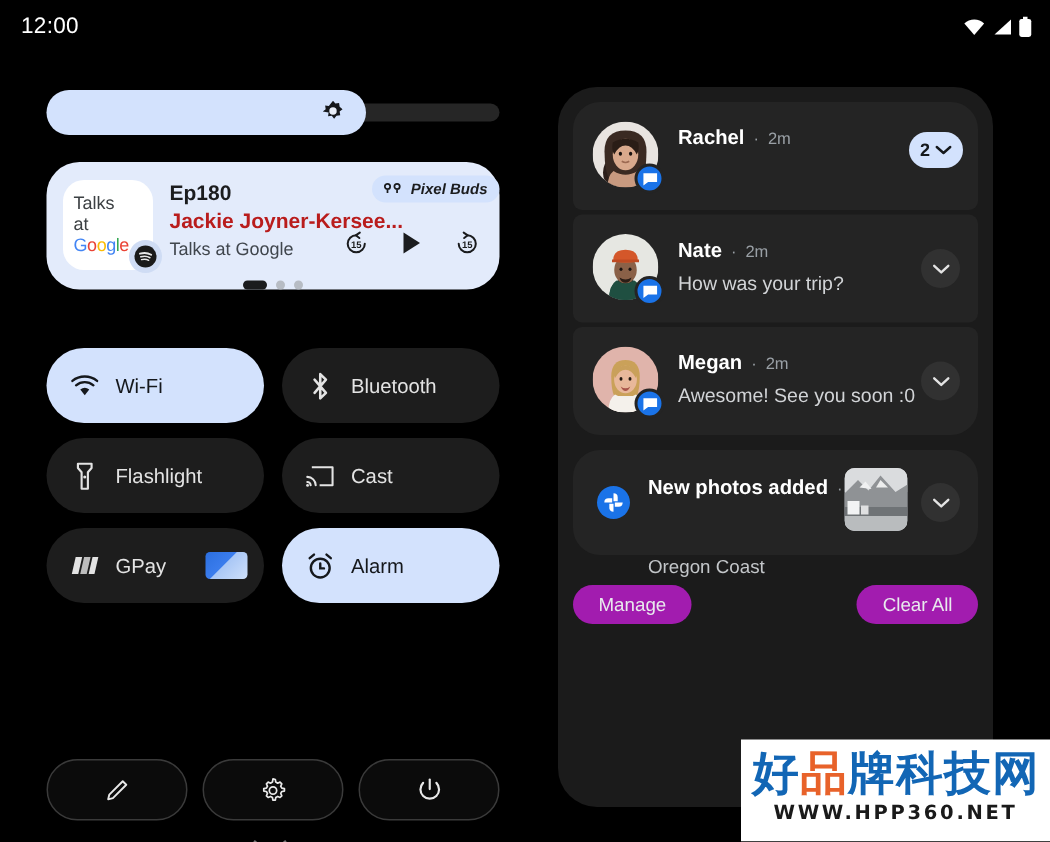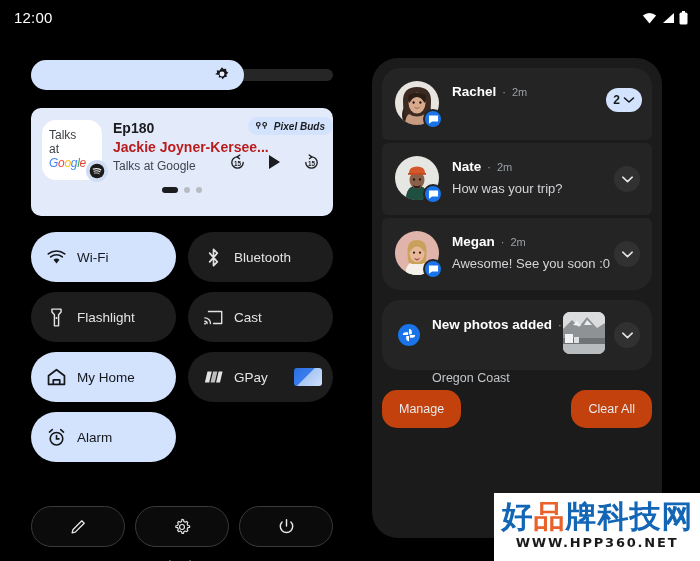--- a/index.html
+++ b/index.html
@@ -28,30 +28,30 @@
     background: #262626; border-radius: 6px;
   }
   .brightness-fill {
     position: absolute; left: 0; top: 0; width: 213px; height: 30px;
     background: #d3e2fd; border-radius: 15px;
   }
   .brightness-icon { position: absolute; left: 182px; top: 6px; width: 18px; height: 18px; }
 
   
   .media-card {
-    position: absolute; left: 31px; top: 68px; width: 302px; height: 108px;
-    background: #e3ebfb; border-radius: 10px;
+    position: absolute; left: 31px; top: 68px; width: 302px; height: 85px;
+    background: #e3ebfb; border-radius: 22px;
   }
   .media-art {
     position: absolute; left: 11px; top: 12px; width: 60px; height: 60px;
     background: #ffffff; border-radius: 14px; overflow: hidden;
   }
   .art-lines { position: absolute; left: 7px; top: 8px; line-height: 14px; }
   .art-lines div { font-size: 12px; color: #3c4043; font-weight: 400; }
-  .g-logo { font-size: 14px; font-weight: 500; letter-spacing: -.3px; font-style: italic; }
+  .g-logo { font-size: 14px; font-weight: 500; letter-spacing: -.3px; }
   .g-logo span:nth-child(1){color:#4285F4}
   .g-logo span:nth-child(2){color:#EA4335}
   .g-logo span:nth-child(3){color:#FBBC05}
   .g-logo span:nth-child(4){color:#4285F4}
   .g-logo span:nth-child(5){color:#34A853}
   .g-logo span:nth-child(6){color:#EA4335}
   .spotify-badge {
     position: absolute; left: 55px; top: 52px; width: 22px; height: 22px;
     background: #cfdcf4; border-radius: 50%; display: flex; align-items: center; justify-content: center;
   }
@@ -142,21 +142,21 @@
   .p-head { position: absolute; left: 50px; top: 17px; display: flex; align-items: baseline; gap: 6px; }
   .p-title { font-size: 13.5px; font-weight: 700; color: #ffffff; }
   .p-sub { position: absolute; left: 50px; top: 39px; font-size: 12.5px; color: #c3c6c9; margin-top: 32px; }
   .p-thumb {
     position: absolute; right: 47px; top: 12px; width: 42px; height: 42px;
     border-radius: 7px; overflow: hidden; background:#8d9095;
   }
 
   .notif-actions { position: absolute; left: 10px; right: 10px; top: 332px; display: flex; justify-content: space-between; }
   .nbtn {
-    height: 38px; padding: 0 17px; border-radius: 15px; background: #c2410c;
+    height: 26px; padding: 0 17px; border-radius: 15px; background: #a21caf;
     display: flex; align-items: center; justify-content: center;
     font-size: 12.5px; color: #e8eaed;
   }
 
   
   .watermark { position: absolute; left: 494px; top: 493px; width: 206px; height: 68px; background: #ffffff; }
   .wm-chars { display: flex; justify-content: center; align-items: center; gap: 1px; padding-top: 5px; height: 42px; }
   .wm-chars span { font-size: 31px; font-weight: 700; line-height: 1; font-family: "DejaVu Sans", sans-serif; }
   .wm-url { text-align: center; font-size: 13px; font-weight: 700; letter-spacing: 1.8px; color: #1a1a1a; font-family: "DejaVu Sans", sans-serif; }
 </style>
@@ -288,29 +288,20 @@
           <svg width="20" height="17" viewBox="0 0 22 18">
             <path d="M4.5 2 h16 v14 h-10" stroke="#e3e3e3" stroke-width="1.6" fill="none" stroke-linejoin="round"></path>
             <path d="M1 9.5 a6.5 6.5 0 0 1 6.5 6.5" stroke="#e3e3e3" stroke-width="1.6" fill="none" stroke-linecap="round"></path>
             <path d="M1 13.4 a2.6 2.6 0 0 1 2.6 2.6" stroke="#e3e3e3" stroke-width="1.6" fill="none" stroke-linecap="round"></path>
             <circle cx="1.2" cy="16.1" r="1.1" fill="#e3e3e3"></circle>
           </svg>
         </span>
         <span class="tlabel">Cast</span>
       </div>
 
-      <div class="tile on">
-        <span class="ticon">
-          <svg width="19" height="18" viewBox="0 0 20 19">
-            <path d="M10 1.8 L18.4 8.2 v9 H1.6 v-9 Z" stroke="#15181c" stroke-width="1.8" fill="none" stroke-linejoin="round"></path>
-            <path d="M6.6 17.2 v-4.6 h6.8 v4.6" stroke="#15181c" stroke-width="1.8" fill="none" stroke-linejoin="round"></path>
-          </svg>
-        </span>
-        <span class="tlabel">My Home</span>
-      </div>
 
       <div class="tile">
         <span class="ticon">
           <svg width="20" height="16" viewBox="0 0 22 16">
             <path d="M4 1.5 L9 1.5 L6 14.5 L1 14.5 Z" fill="#e3e3e3"></path>
             <path d="M10.5 1.5 L15.5 1.5 L12.5 14.5 L7.5 14.5 Z" fill="#bdbdbd"></path>
             <path d="M17 1.5 L21.5 1.5 L18.5 14.5 L14 14.5 Z" fill="#e3e3e3"></path>
           </svg>
         </span>
         <span class="tlabel">GPay</span>

